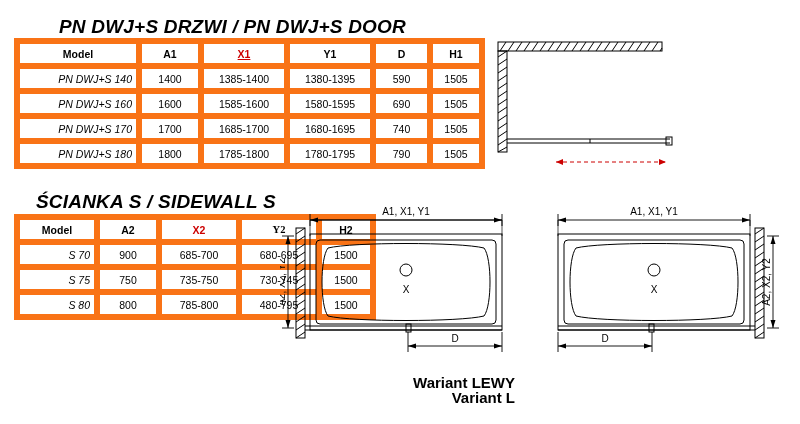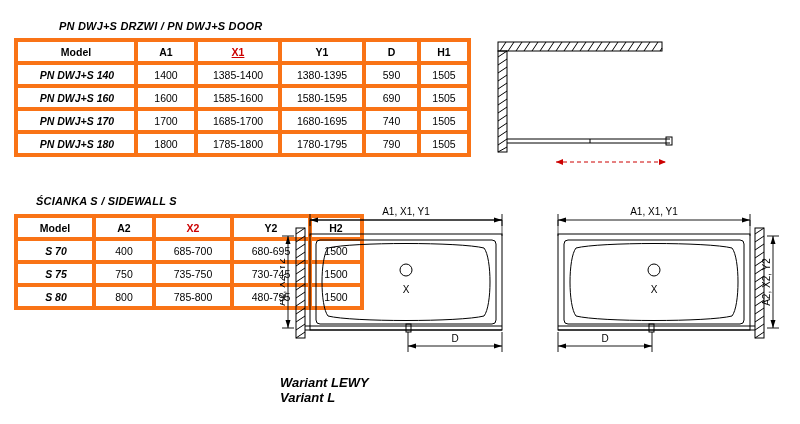--- a/index.html
+++ b/index.html
@@ -8,54 +8,54 @@
     background:#ffffff;
     font-family:"Liberation Sans", sans-serif;
     color:#000;
     position:relative;
     overflow:hidden;
   }
   .sheet{position:absolute;left:0;top:0;width:800px;height:424px;}
 
   
   .tbl-title{
-    font-weight:bold;font-style:italic;font-size:11px;letter-spacing:.2px;
+    font-weight:bold;font-style:italic;font-size:19px;letter-spacing:.2px;
     white-space:nowrap;
   }
   table.spec{
     border-collapse:collapse;
     font-size:10.5px;
     table-layout:fixed;
   }
   table.spec th, table.spec td{
-    border:4px solid #f97316;
+    border:6px solid #f97316;
     height:19px;
     padding:0 4px;
     text-align:center;
     vertical-align:middle;
     font-weight:normal;
     white-space:nowrap;
   }
   table.spec th{font-weight:bold;font-size:10.5px;}
   table.spec td.model{
-    text-align:center;
-    font-weight:bold;
+    text-align:right;
+    font-weight:normal;
     font-style:italic;
     font-size:10.5px;
     padding-left:6px;
   }
   .hl{color:#cc0000;}
 
   
   svg{display:block;}
   .dimtext{font-family:"Liberation Sans", sans-serif;font-size:10px;fill:#000;}
   .capt{
     font-family:"Liberation Sans", sans-serif;
-    font-size:13px;font-weight:bold;font-style:italic;
-    text-align:left;line-height:15px;
+    font-size:15px;font-weight:bold;
+    text-align:right;line-height:15px;
   }
 </style>
 </head>
 <body>
 
 <div class="sheet">
 
   <div style="position:absolute;left:59px;top:16px;">
     <span class="tbl-title">PN DWJ+S DRZWI / PN DWJ+S DOOR</span>
   </div>
@@ -113,28 +113,28 @@
     <span class="tbl-title">ŚCIANKA S / SIDEWALL S</span>
   </div>
 
   <div style="position:absolute;left:14px;top:214px;">
     <table class="spec" id="side-table">
       <thead>
         <tr>
           <th style="width:66px;">Model</th>
           <th style="width:48px;">A2</th>
           <th style="width:66px;" class="hl">X2</th>
-          <th style="width:66px;">Y2</th>
+          <th style="width:66px;font-family:Liberation Serif, serif;">Y2</th>
           <th style="width:40px;">H2</th>
         </tr>
       </thead>
       <tbody>
           <tr>
             <td class="model">S 70</td>
-            <td>400</td>
+            <td>900</td>
             <td class="cellx">685-700</td>
             <td>680-695</td>
             <td>1500</td>
           </tr>
           <tr>
             <td class="model">S 75</td>
             <td>750</td>
             <td class="cellx">735-750</td>
             <td>730-745</td>
             <td>1500</td>

